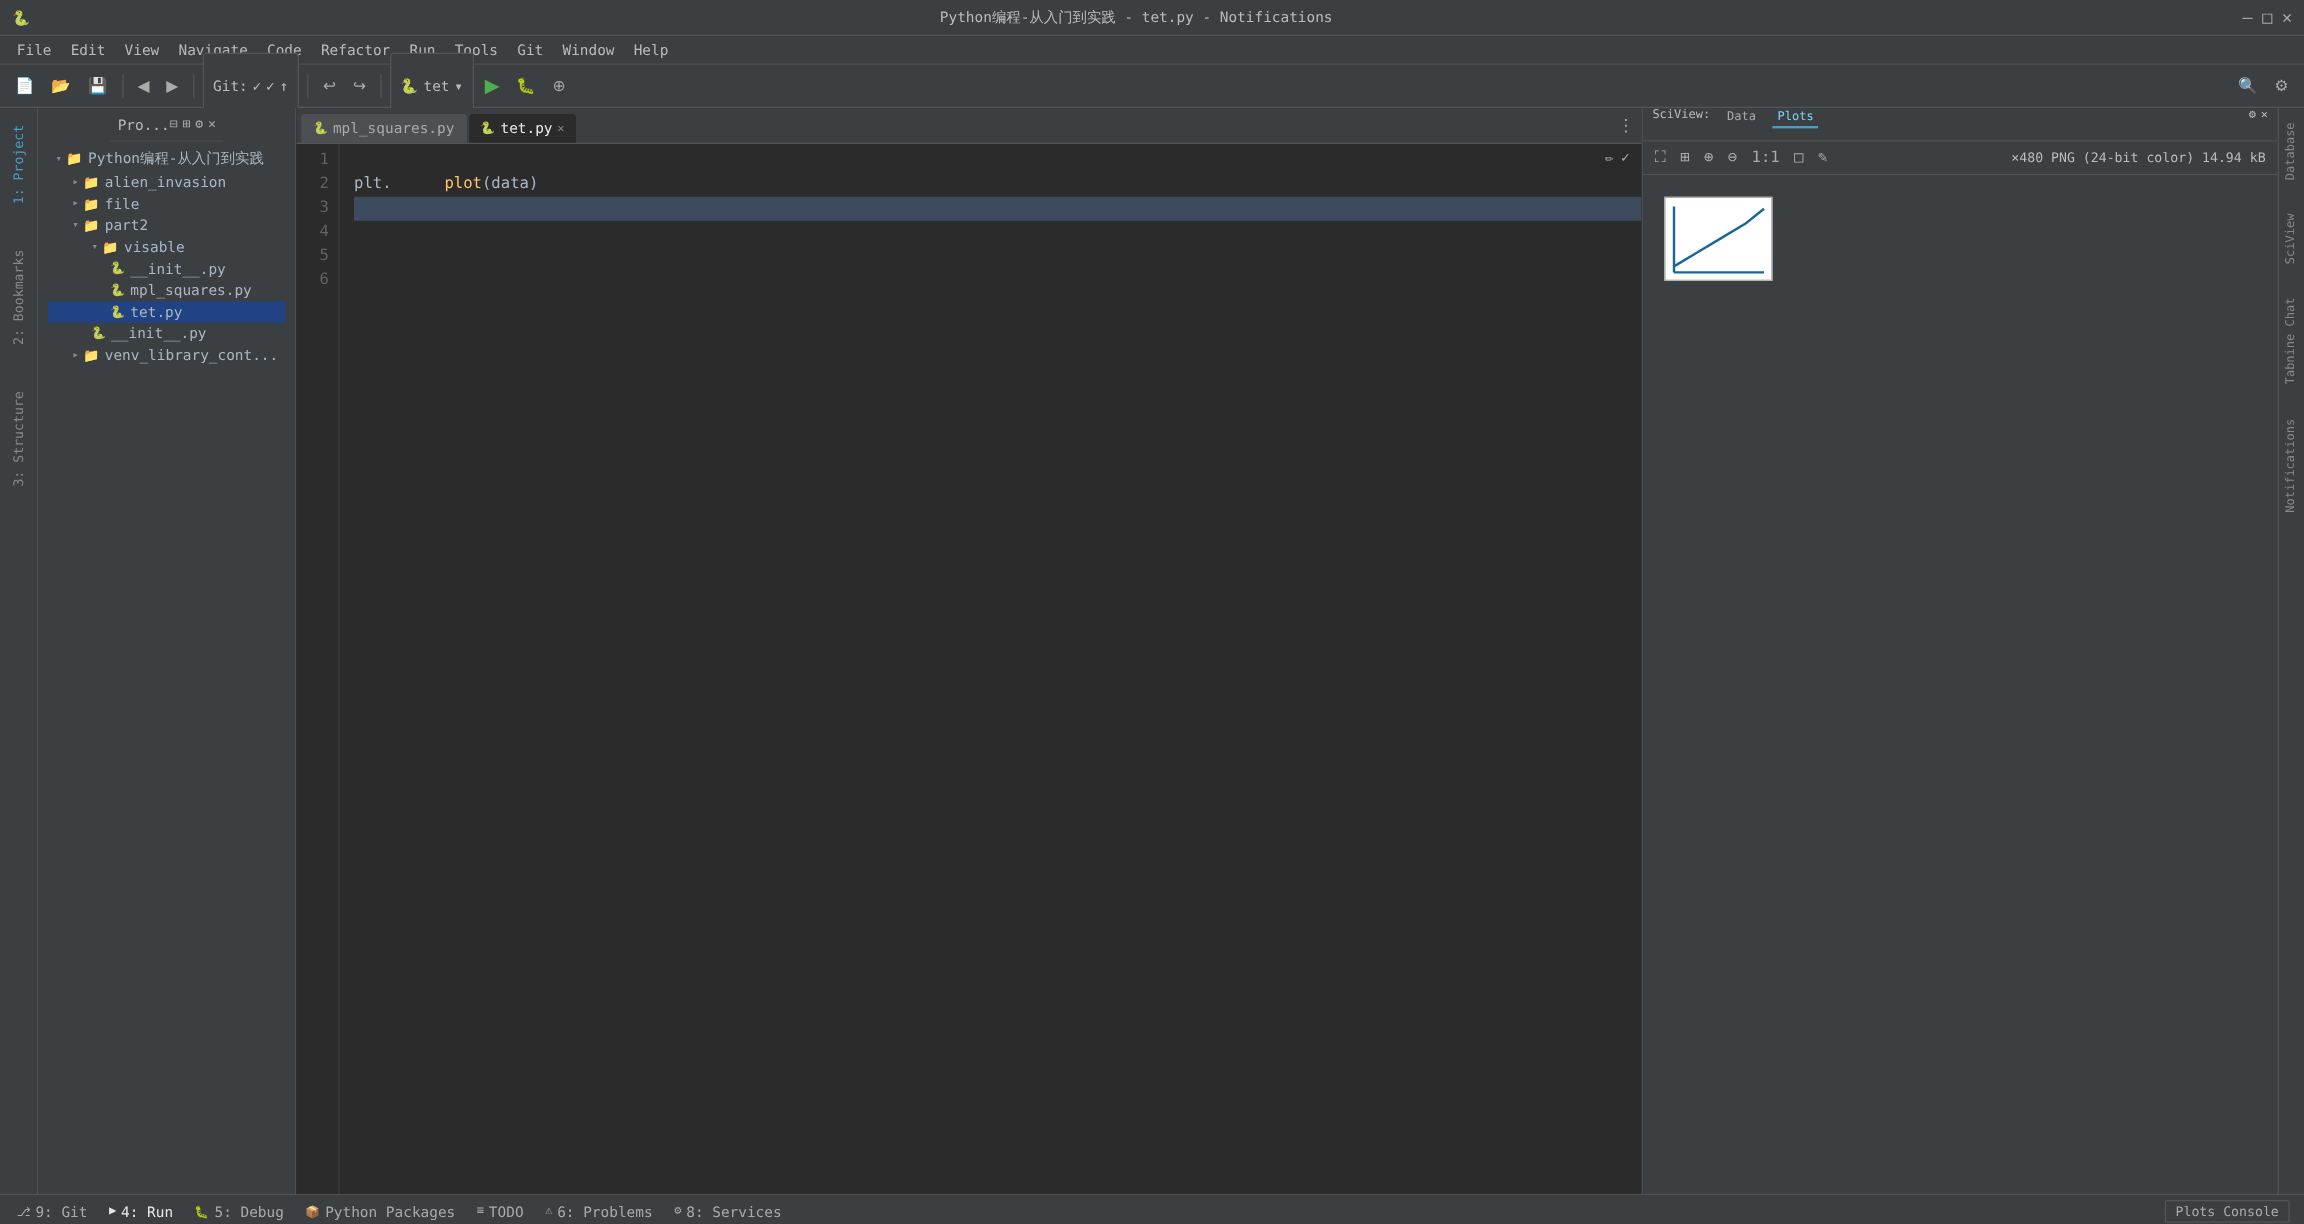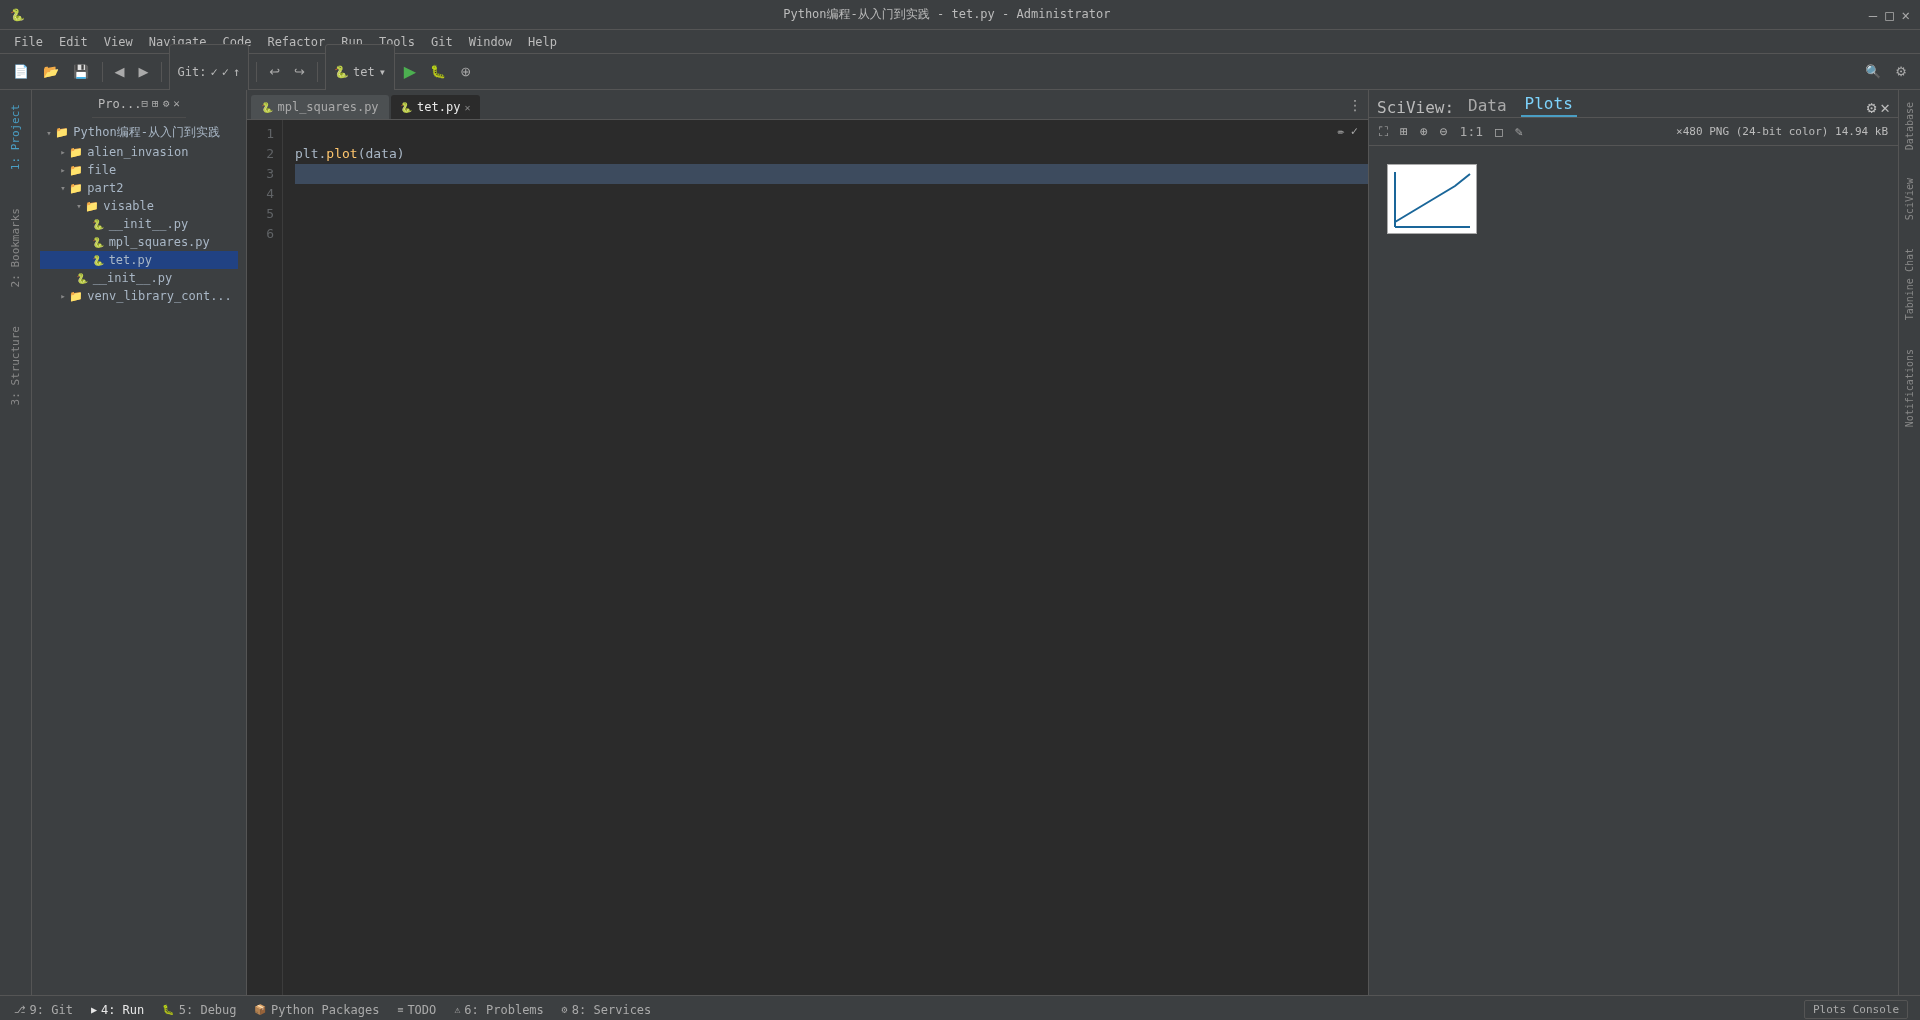--- a/index.html
+++ b/index.html
@@ -176,21 +176,21 @@
     #code-content {
       flex: 1;
       padding: 4px 0 4px 12px;
       overflow: auto;
       font-size: 13px;
       line-height: 20px;
     }
     .code-line { height: 20px; white-space: pre; }
     .code-line.highlighted { background: #3d4b5e; }
     .kw { color: #cc7832; font-weight: bold; }
-    .fn { color: #ffc66d; }
+    .fn { color: #ffc66d; margin-left: 44px; }
     .num { color: #6897bb; }
     .plain { color: #a9b7c6; }
 
     
     #editor-actions {
       position: absolute;
       top: 4px;
       right: 10px;
       display: flex;
       gap: 6px;
@@ -203,27 +203,27 @@
     #sciview-panel {
       width: 530px;
       background: #3c3f41;
       border-left: 1px solid #555;
       display: flex;
       flex-direction: column;
     }
     #sciview-header {
       height: 28px;
       display: flex;
-      align-items: flex-end;
+      align-items: flex-start;
       padding: 0 8px;
       gap: 10px;
       background: #3c3f41;
       border-bottom: 1px solid #555;
       color: #bbb;
-      font-size: 16px;
+      font-size: 10px;
     }
     #sciview-header .tab-btn { cursor: pointer; color: #aaa; padding: 2px 4px; }
     #sciview-header .tab-btn.active { color: #7dd3fc; border-bottom: 2px solid #4a9ec4; }
     #sciview-toolbar {
       height: 28px;
       display: flex;
       align-items: center;
       padding: 0 6px;
       gap: 4px;
       background: #3c3f41;
@@ -293,21 +293,21 @@
     svg.plot line { stroke: #1a6699; stroke-width: 2; }
     svg.plot { background: white; }
   </style>
 </head>
 <body>
 
 <div id="titlebar">
   <div class="left">
     <span>🐍</span>
   </div>
-  <div class="title">Python编程-从入门到实践 - tet.py - Administrator</div>
+  <div class="title">Python编程-从入门到实践 - tet.py - Notifications</div>
   <div class="controls">
     <span>—</span>
     <span>□</span>
     <span>✕</span>
   </div>
 </div>
 
 <div id="menubar">
     <span>File</span>
     <span>Edit</span>

